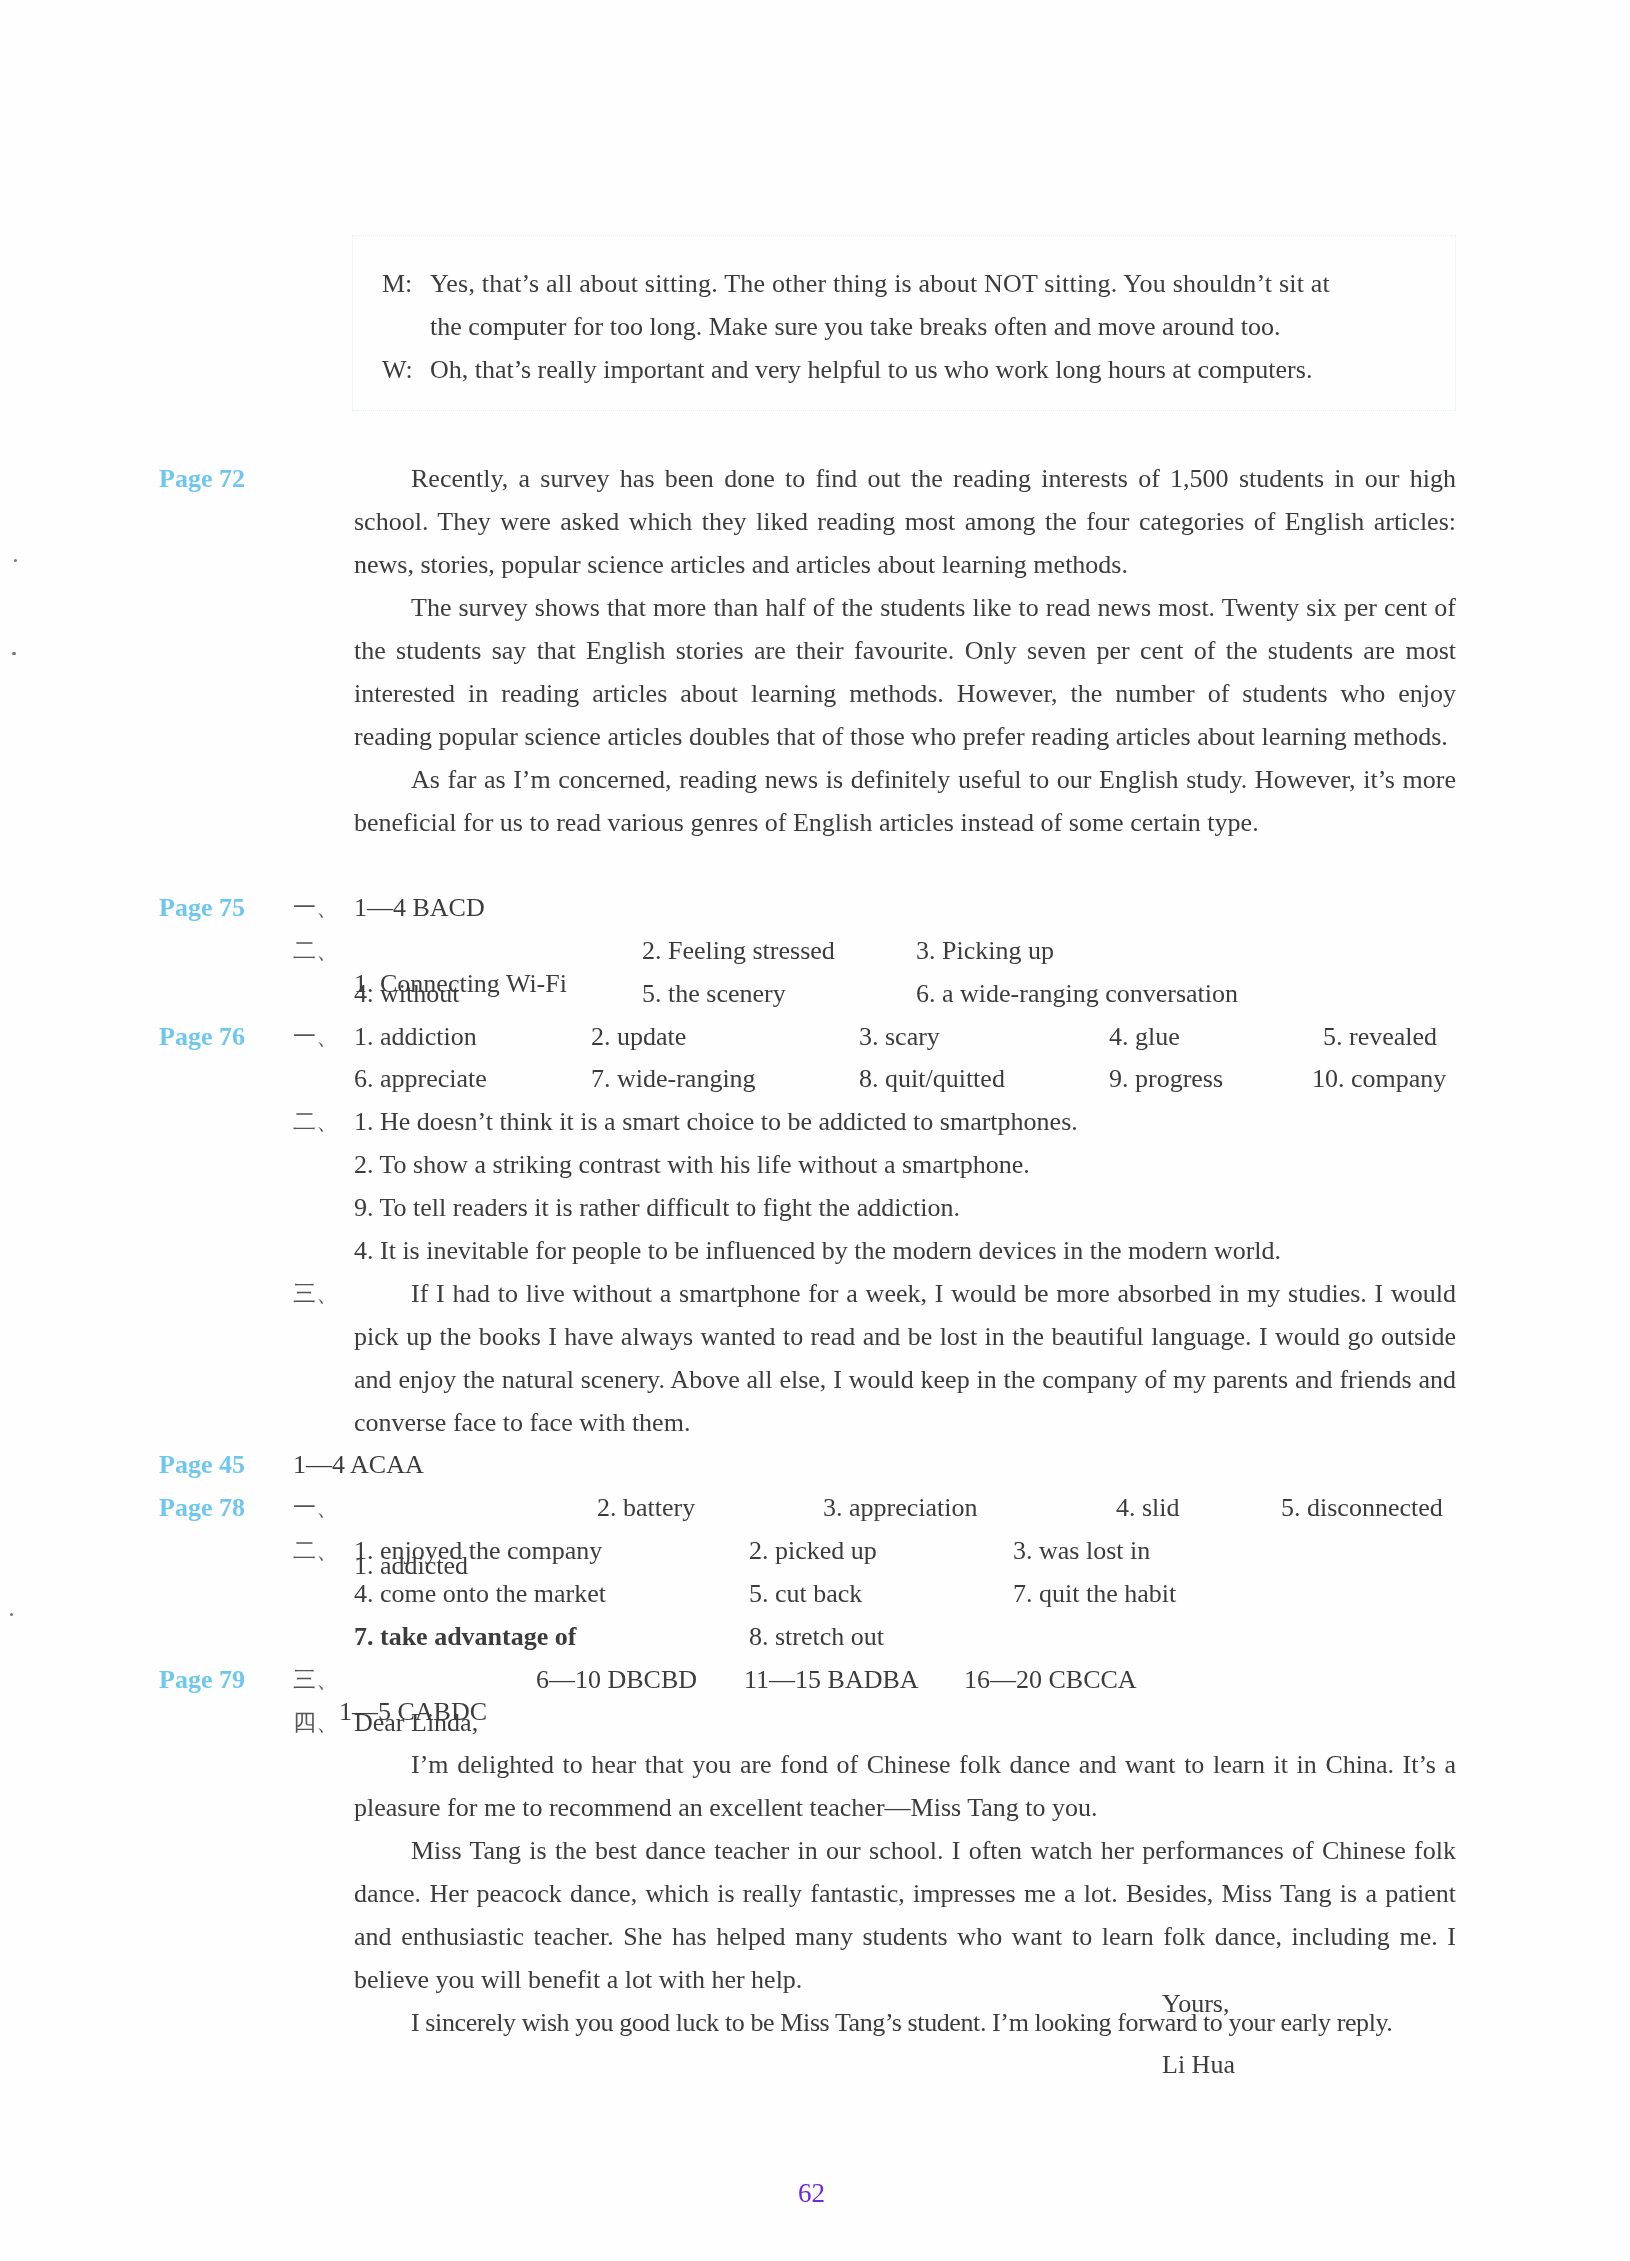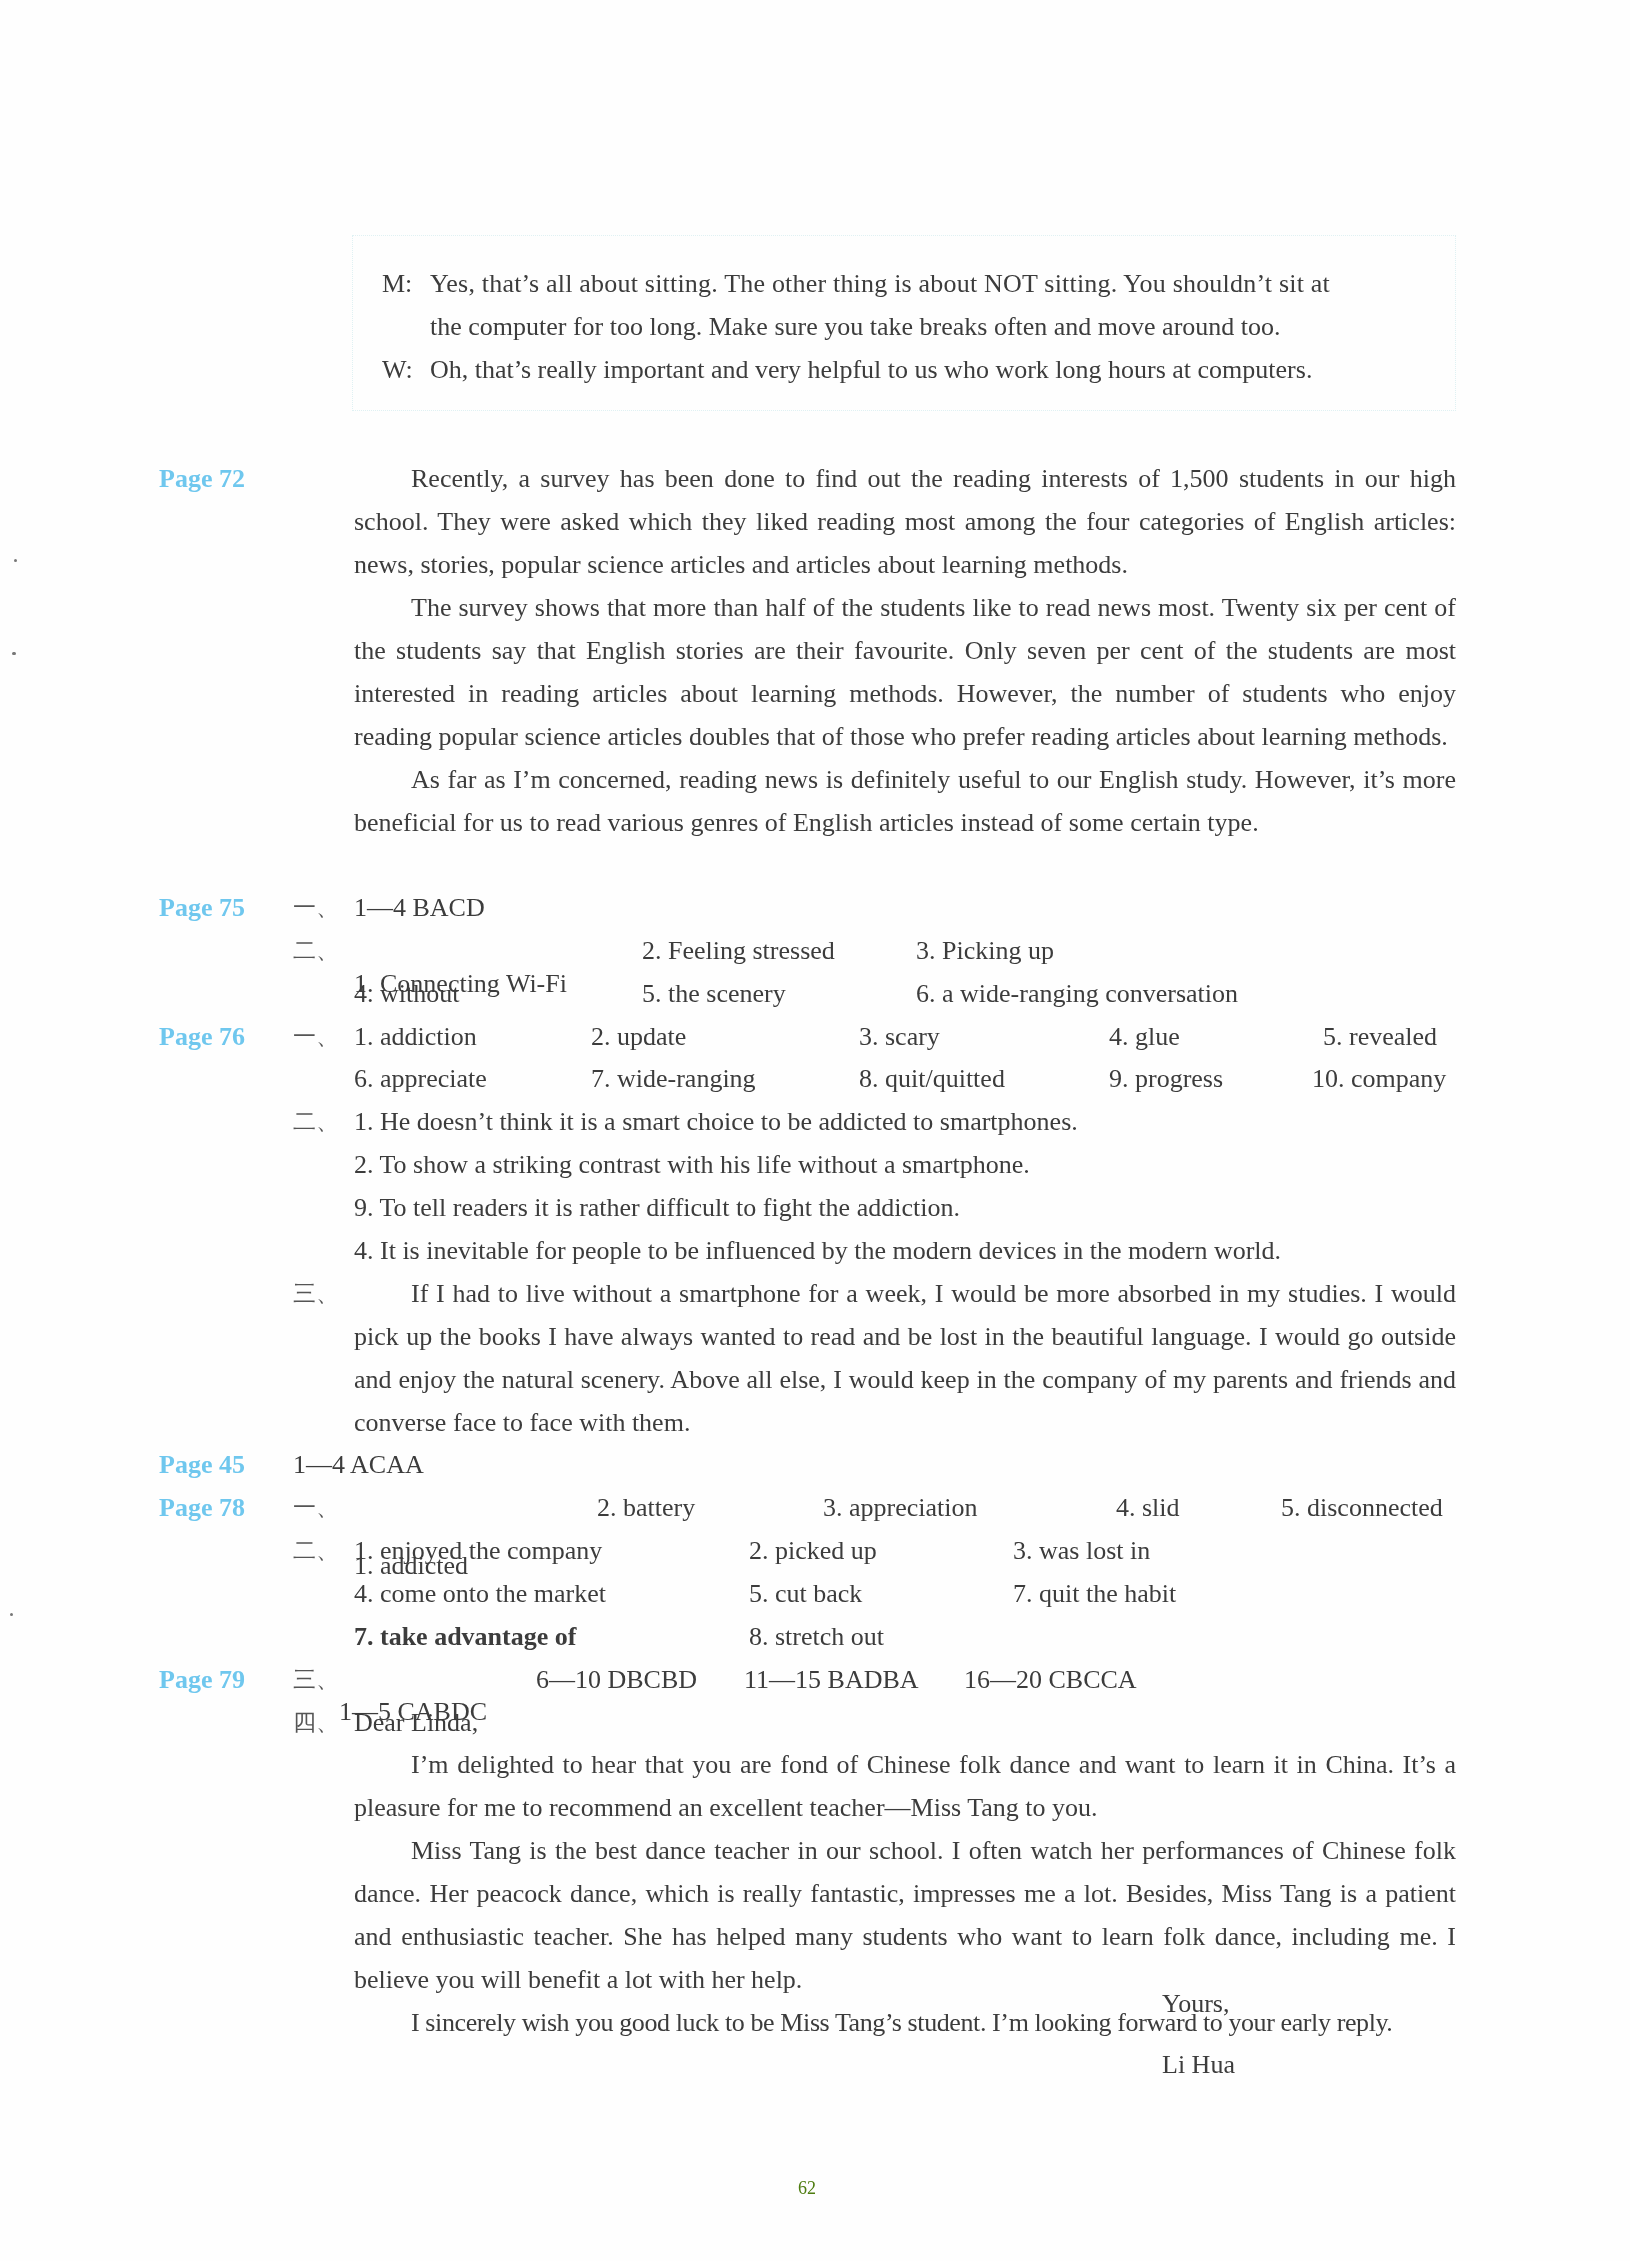--- a/index.html
+++ b/index.html
@@ -12,21 +12,21 @@
   .box {
     position:absolute; left:352px; top:235px; width:1104px; height:176px;
     border:1.4px dotted #dff1f3; box-sizing:border-box;
   }
   .pagelabel { position:absolute; left:159px; font-size:26px; line-height:43px; color:#6fc7ee; font-weight:bold; }
   .marker { position:absolute; left:293px; font-size:23px; line-height:43px; color:#555; }
   .just { position:absolute; left:354px; width:1102px; font-size:26px; line-height:43px; text-align:justify; white-space:normal; }
   .just p { margin:0; }
   .just .ind { text-indent:57px; }
   .dot { position:absolute; width:3.4px; height:3.4px; background:#777; border-radius:50%; }
-  .pagenum { position:absolute; left:798px; top:2178px; font-size:18px; color:#4d7c0f; }
+  .pagenum { position:absolute; left:798px; top:2178px; font-size:27px; color:#6d28d9; }
 </style>
 </head>
 <body>
 
 <div class="box"></div>
 <div class="abs txt" style="left:382px;top:262px;">M:</div>
 <div class="abs txt" style="left:430px;top:262px;letter-spacing:0.2px;">Yes, that’s all about sitting. The other thing is about NOT sitting. You shouldn’t sit at</div>
 <div class="abs txt" style="left:430px;top:305px;">the computer for too long. Make sure you take breaks often and move around too.</div>
 <div class="abs txt" style="left:382px;top:348px;">W:</div>
 <div class="abs txt" style="left:430px;top:348px;">Oh, that’s really important and very helpful to us who work long hours at computers.</div>

